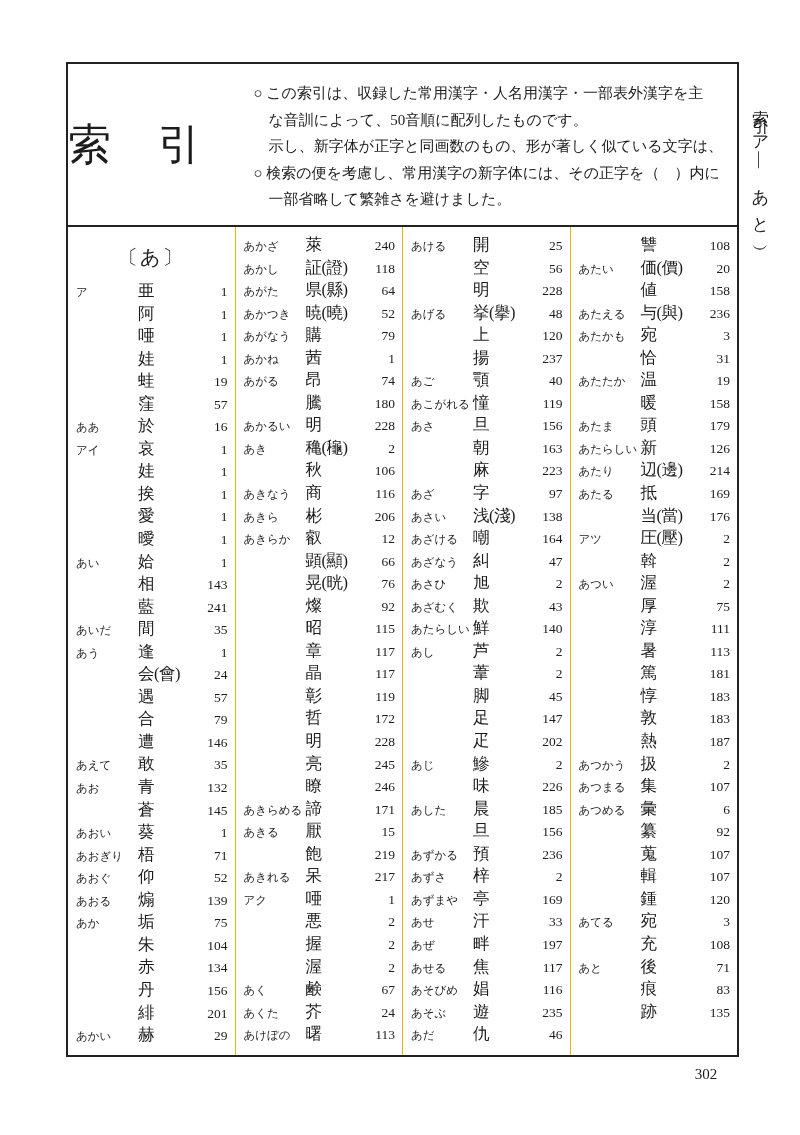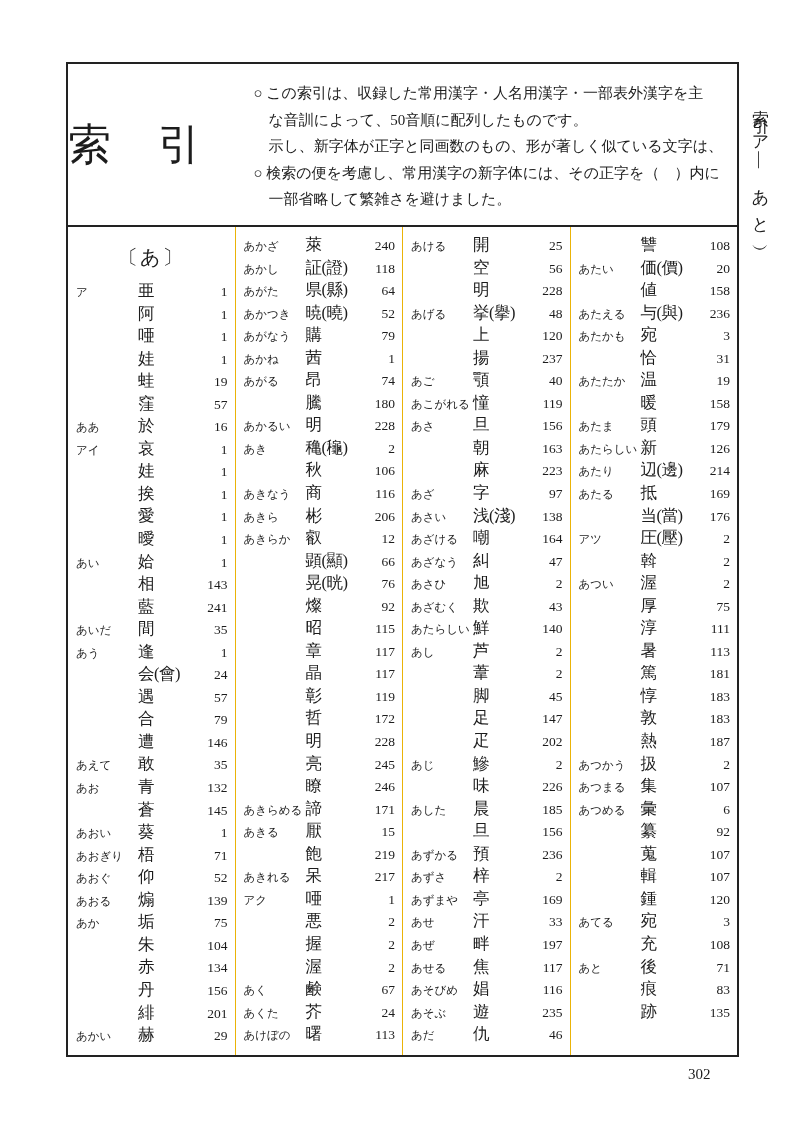--- a/index.html
+++ b/index.html
@@ -39,21 +39,21 @@
   .reading{width:62px;font-size:11.5px;white-space:nowrap;flex-shrink:0;}
   .kanji{flex:1;font-size:16.5px;line-height:21px;white-space:nowrap;letter-spacing:-0.5px;}
   .pageno{min-width:28px;text-align:right;font-size:13.5px;font-variant-numeric:lining-nums;}
   
   .side-label{
     position:absolute;left:749px;top:96px;
     writing-mode:vertical-rl;text-orientation:mixed;
     font-size:17px;letter-spacing:9px;white-space:nowrap;
   }
   
-  .folio{position:absolute;left:688px;top:1066px;width:36px;text-align:left;font-size:15px;}
+  .folio{position:absolute;left:688px;top:1066px;width:36px;text-align:center;font-size:15px;}
 </style>
 </head>
 <body>
 
 <div class="outer-box">
   <div class="header">
     <div class="title">索　引</div>
     <div class="notes">
       <div class="note-line">○ この索引は、収録した常用漢字・人名用漢字・一部表外漢字を主</div>
       <div class="note-line cont">な音訓によって、50音順に配列したものです。</div>

